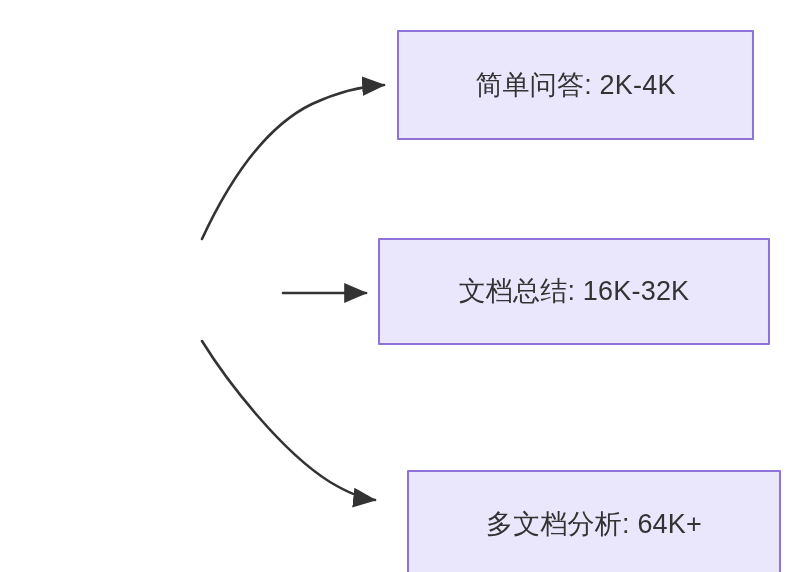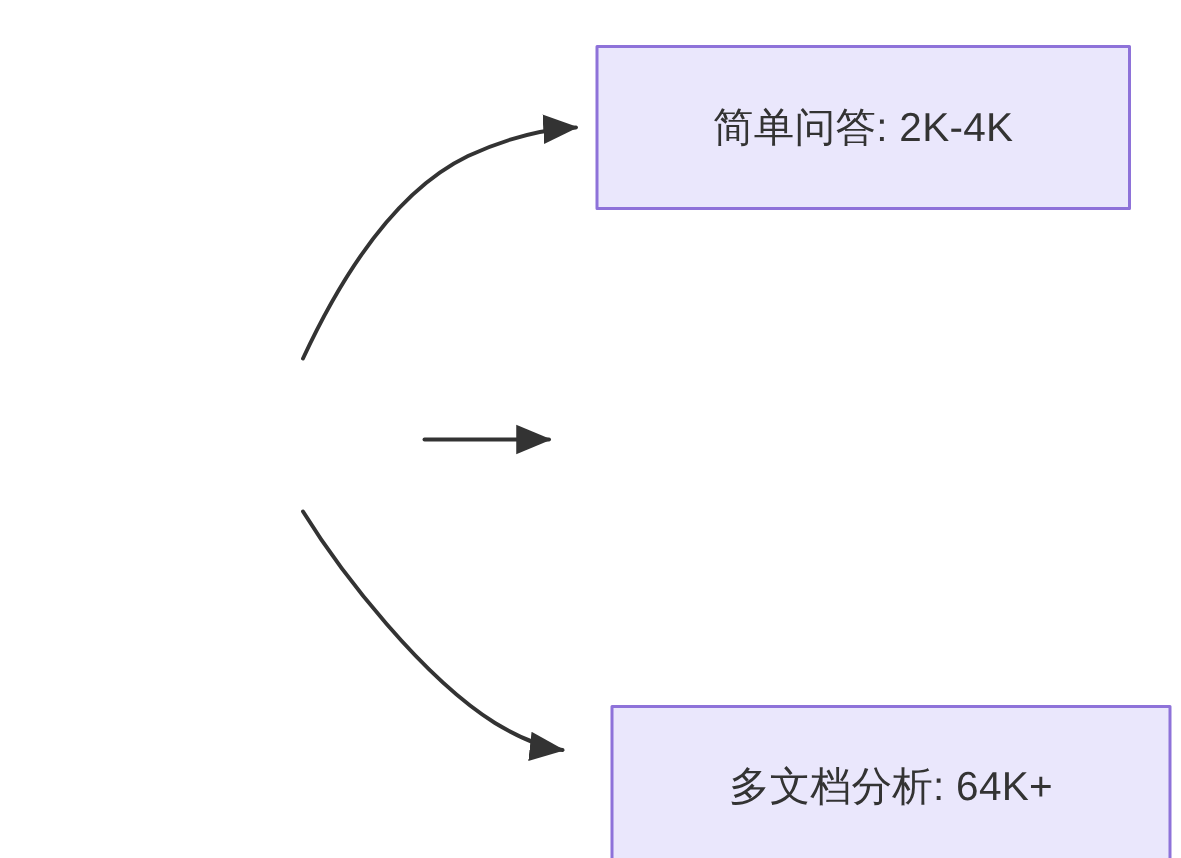--- a/index.html
+++ b/index.html
@@ -89,18 +89,21 @@
     <path d="M 283,293 L 366,293" fill="none" stroke="#333333" stroke-width="2.6" stroke-linecap="round" marker-end="url(#arrowhead)"></path>
 
     <path d="M 202,341 C 228,383 282,452 330,482 C 350,494 366,499 375,500" fill="none" stroke="#333333" stroke-width="2.6" stroke-linecap="round" marker-end="url(#arrowhead)"></path>
   </svg>
 
 
   <div class="flow-node" id="node-simple-qa">
     <span class="node-label">简单问答: 2K-4K</span>
   </div>
 
+  <div class="flow-node" id="node-doc-summary">
+    <span class="node-label">文档总结: 16K-32K</span>
+  </div>
 
   <div class="flow-node" id="node-multidoc">
     <span class="node-label">多文档分析: 64K+</span>
   </div>
 
 </div>
 
 </body></html>

